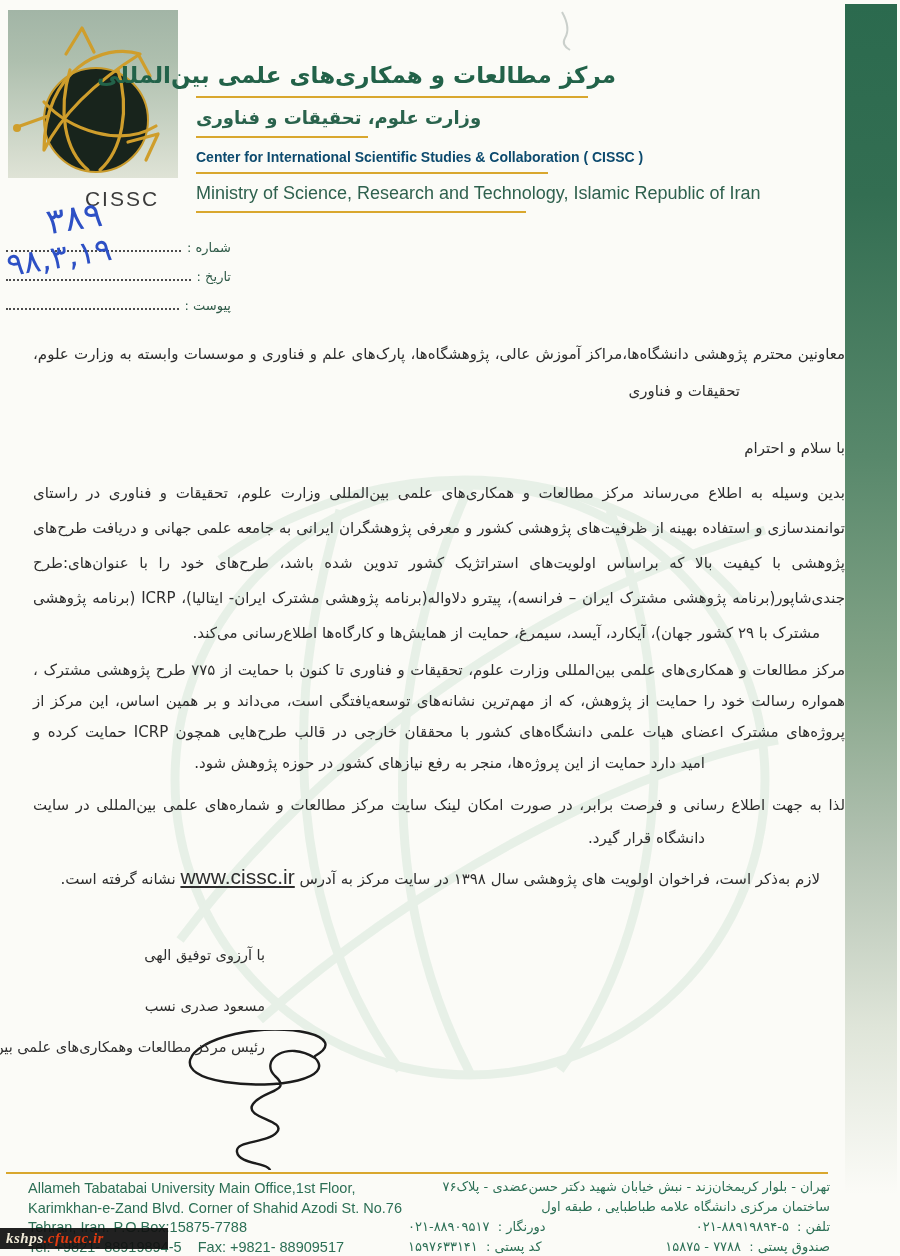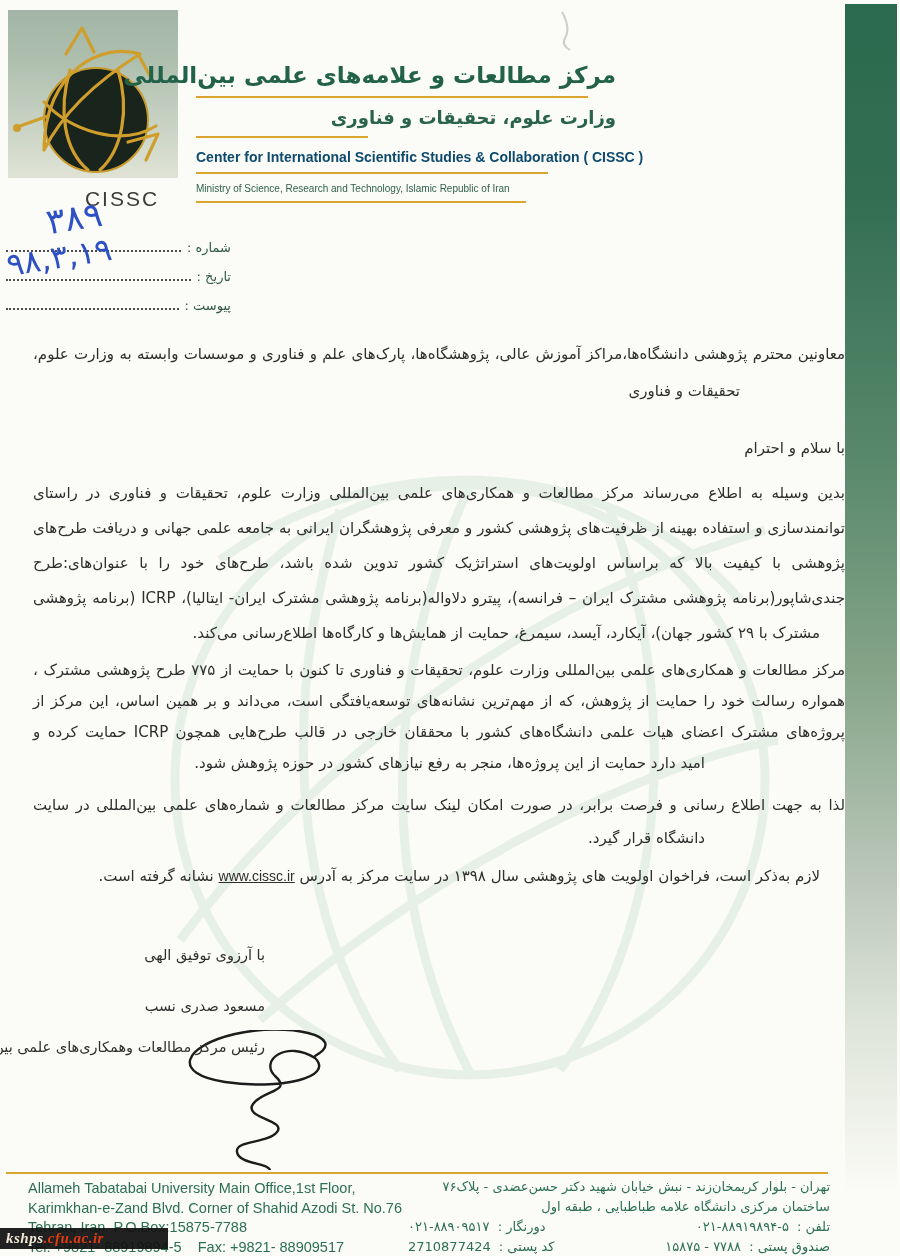--- a/index.html
+++ b/index.html
@@ -10,23 +10,23 @@
     background:linear-gradient(180deg,#2b6a4e 0%,#336e52 16%,#4e816294 38%,#58886b 38%,#84a488 56%,#b3c2b2 71%,#dfe5d9 86%,rgba(251,251,247,0) 100%);}
   
   .right-band{background:linear-gradient(180deg,#2b6a4e 0%,#336e52 16%,#58886b 38%,#84a488 56%,#b3c2b2 71%,#dfe5d9 86%,rgba(251,251,247,0) 100%);}
   
   .logo-panel{position:absolute;left:8px;top:10px;width:170px;height:168px;
     background:linear-gradient(180deg,#a2b5a6 0%,#aebfae 30%,#c6d1c2 65%,#dfe3d6 100%);}
   .logo-panel svg{display:block;}
   
   .header-text{position:absolute;left:196px;top:62px;width:420px;}
   .title-fa{font-size:23px;font-weight:bold;color:#226249;direction:rtl;text-align:left;white-space:nowrap;}
-  .subtitle-fa{font-size:18px;font-weight:600;color:#2a634d;direction:rtl;text-align:right;margin-top:9px;white-space:nowrap;}
+  .subtitle-fa{font-size:18px;font-weight:600;color:#2a634d;direction:rtl;text-align:left;margin-top:9px;white-space:nowrap;}
   .title-en{font-family:"Liberation Sans",sans-serif;font-size:14px;font-weight:bold;color:#0c4a6e;margin-top:11px;white-space:nowrap;}
-  .subtitle-en{font-family:"Liberation Sans",sans-serif;font-size:10px;color:#2f614e;margin-top:9px;white-space:nowrap;}
+  .subtitle-en{font-family:"Liberation Sans",sans-serif;font-size:18px;color:#2f614e;margin-top:9px;white-space:nowrap;}
   .rule{height:2px;background:#d9a72e;margin-top:7px;}
   .r1{width:392px;margin-top:8px;}
   .r2{width:172px;margin-top:8px;}
   .r3{width:352px;}
   .r4{width:330px;}
   
   .ref-block{position:absolute;left:6px;top:226px;width:225px;}
   .ref-row{display:flex;direction:rtl;align-items:flex-end;height:29px;}
   .ref-label{font-size:13px;color:#2f5a48;white-space:nowrap;padding-left:6px;}
   .ref-dots{flex:1;border-bottom:2px dotted #4d4d4d;height:1px;margin-bottom:3px;}
@@ -49,21 +49,21 @@
   .para1 .pline{line-height:35px;}
   .para2{margin-top:4px;}
   .para2 .pline{line-height:31px;}
   .para3{margin-top:10px;}
   .para3 .pline{line-height:33px;}
   .para4{margin-top:4px;}
   .para4 .pline{line-height:35px;}
   .mr105{margin-right:105px;}
   .mr140{margin-right:140px;}
   .mr25{margin-right:25px;}
-  .link{text-decoration:underline;font-family:"Liberation Sans",sans-serif;font-size:14px;}
+  .link{text-decoration:underline;font-family:"Liberation Sans",sans-serif;font-size:21px;}
   
   .signature{position:absolute;left:25px;top:945px;width:240px;direction:rtl;text-align:right;z-index:2;}
   .sig-line{font-size:14.5px;color:#2e2e2e;line-height:20px;}
   .sig-name{margin-top:31px;}
   .sig-title{margin-top:21px;white-space:nowrap;}
   .scribble{position:absolute;left:165px;top:1030px;z-index:1;}
   
   .footer-rule{position:absolute;left:6px;top:1172px;width:822px;height:2px;background:#d9a72e;}
   .footer-en{position:absolute;left:28px;top:1179px;font-family:"Liberation Sans",sans-serif;
     font-size:14.5px;color:#2c6f55;line-height:19.5px;z-index:1;}
@@ -103,21 +103,21 @@
         <path d="M62,60 C50,100 56,140 80,160"></path>
         <path d="M110,60 C122,100 114,140 92,160"></path>
         <path d="M12,116 L40,106"></path>
       </g>
       <circle cx="9" cy="118" r="4" fill="#cf9e2c"></circle>
       <text x="114" y="196" text-anchor="middle" font-family="Liberation Sans, sans-serif" font-size="21" letter-spacing="2" fill="#3b3b3b">CISSC</text>
     </svg>
   </div>
 
   <div class="header-text">
-    <div class="title-fa">مرکز مطالعات و علامه‌های علمی بین‌المللی</div>
+    <div class="title-fa">مرکز مطالعات و همکاری‌های علمی بین‌المللی</div>
     <div class="rule r1"></div>
     <div class="subtitle-fa">وزارت علوم، تحقیقات و فناوری</div>
     <div class="rule r2"></div>
     <div class="title-en">Center for International Scientific Studies &amp; Collaboration ( CISSC )</div>
     <div class="rule r3"></div>
     <div class="subtitle-en">Ministry of Science, Research and Technology, Islamic Republic of Iran</div>
     <div class="rule r4"></div>
   </div>
 
   <div class="ref-block">
@@ -219,21 +219,21 @@
         <span class="ltr">۰۲۱-۸۸۹۰۹۵۱۷</span>
       </span>
     </div>
     <div class="fa-contact">
       <span class="fa-pair">
         <span>صندوق پستی :</span>
         <span class="ltr">۱۵۸۷۵ - ۷۷۸۸</span>
       </span>
       <span class="fa-pair">
         <span>کد پستی :</span>
-        <span class="ltr">2710877424</span>
+        <span class="ltr">۱۵۹۷۶۳۳۱۴۱</span>
       </span>
     </div>
   </div>
 
   <div class="stamp">
     <span class="stamp-prefix">kshps</span>
       <span class="stamp-suffix">.cfu.ac.ir</span>
   </div>
 
 </div>

